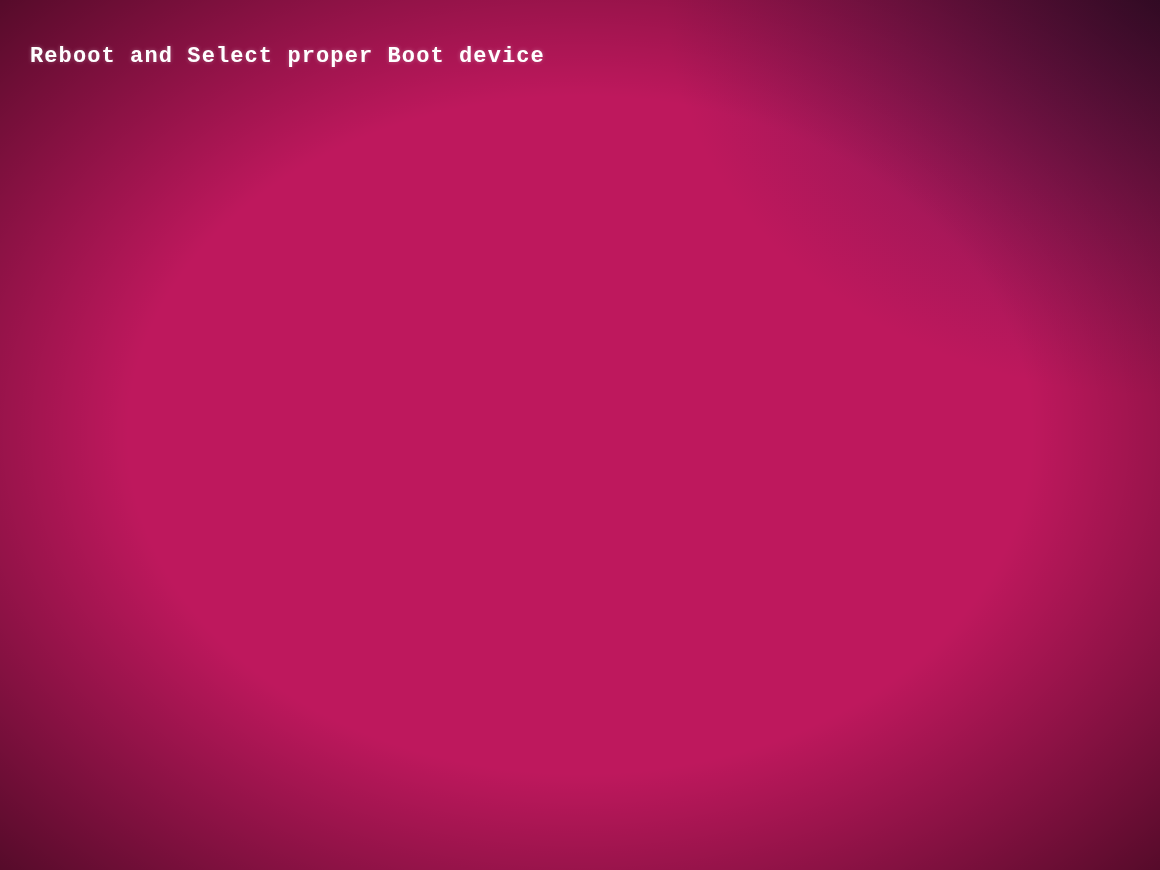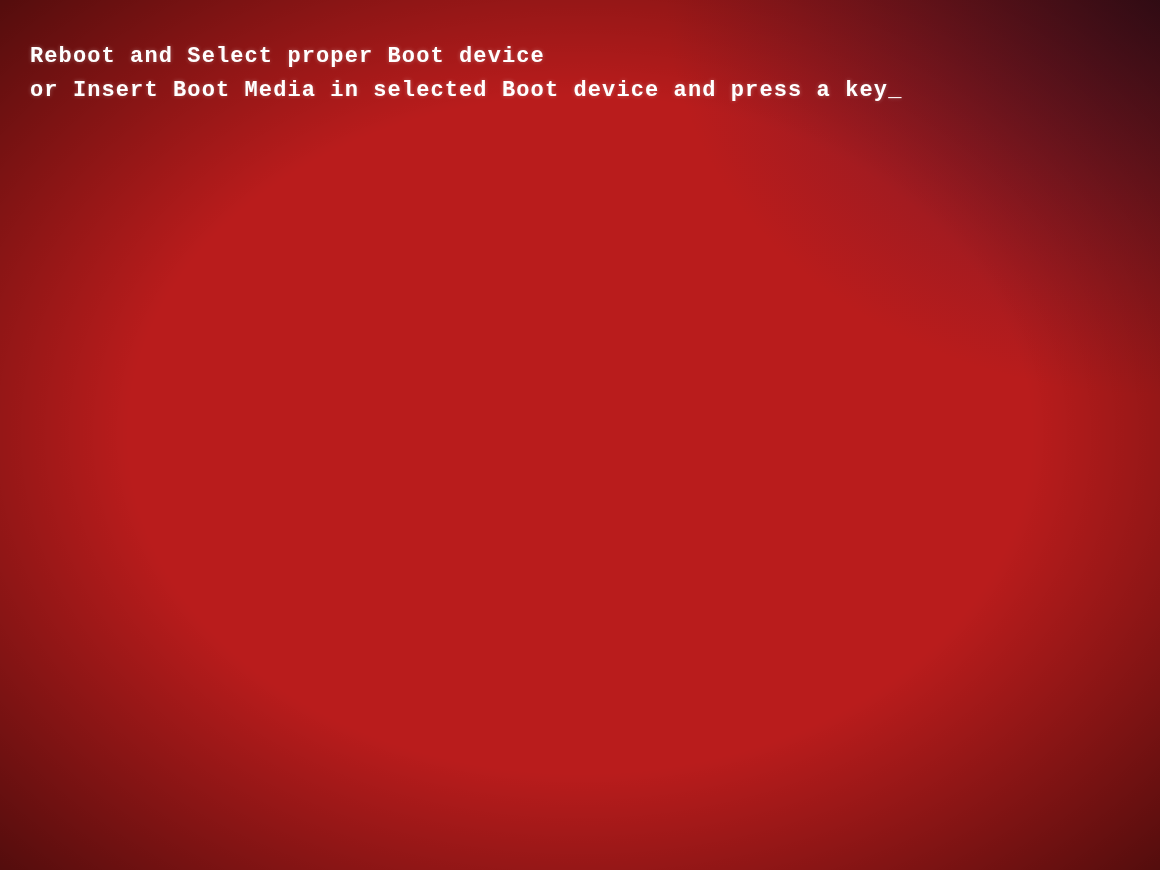--- a/index.html
+++ b/index.html
@@ -11,21 +11,21 @@
     html, body {
       width: 1160px;
       height: 870px;
       overflow: hidden;
       background: #1a1a2e;
     }
 
     .screen-outer {
       width: 1160px;
       height: 870px;
-      background: #b91c1c;
+      background: #be185d;
       display: flex;
       align-items: flex-start;
       justify-content: flex-start;
       padding: 30px 20px;
       position: relative;
     }
 
     
     .screen-outer::before {
       content: '';
@@ -65,15 +65,14 @@
       white-space: pre;
       text-shadow: 0 0 4px rgba(255,255,255,0.3);
     }
   </style>
 </head>
 <body>
 
 <div class="screen-outer">
   <div class="boot-text-area">
     <div class="boot-line">Reboot and Select proper Boot device</div>
-    <div class="boot-line">or Insert Boot Media in selected Boot device and press a key_</div>
   </div>
 </div>
 
 </body></html>

